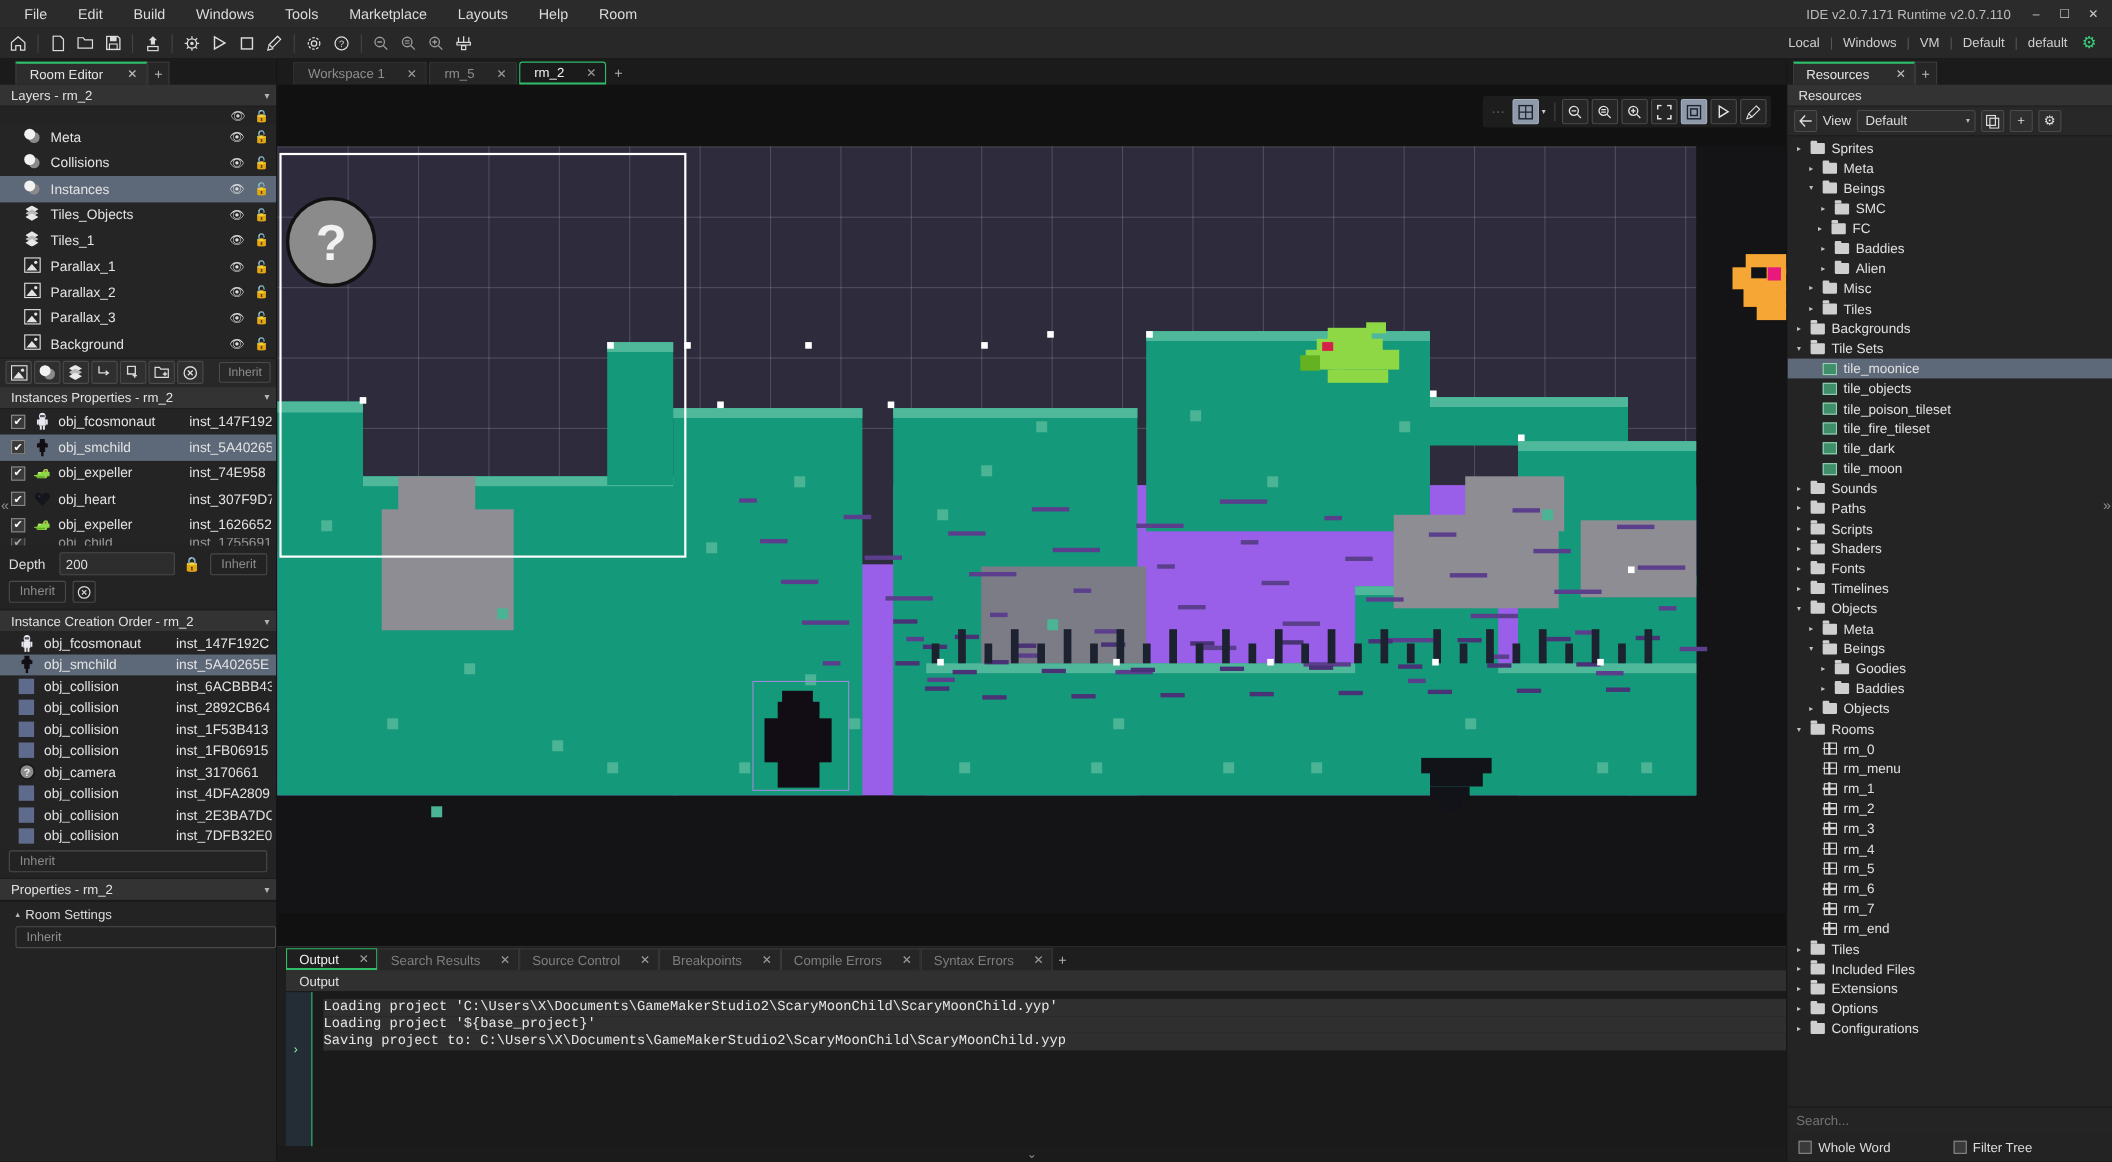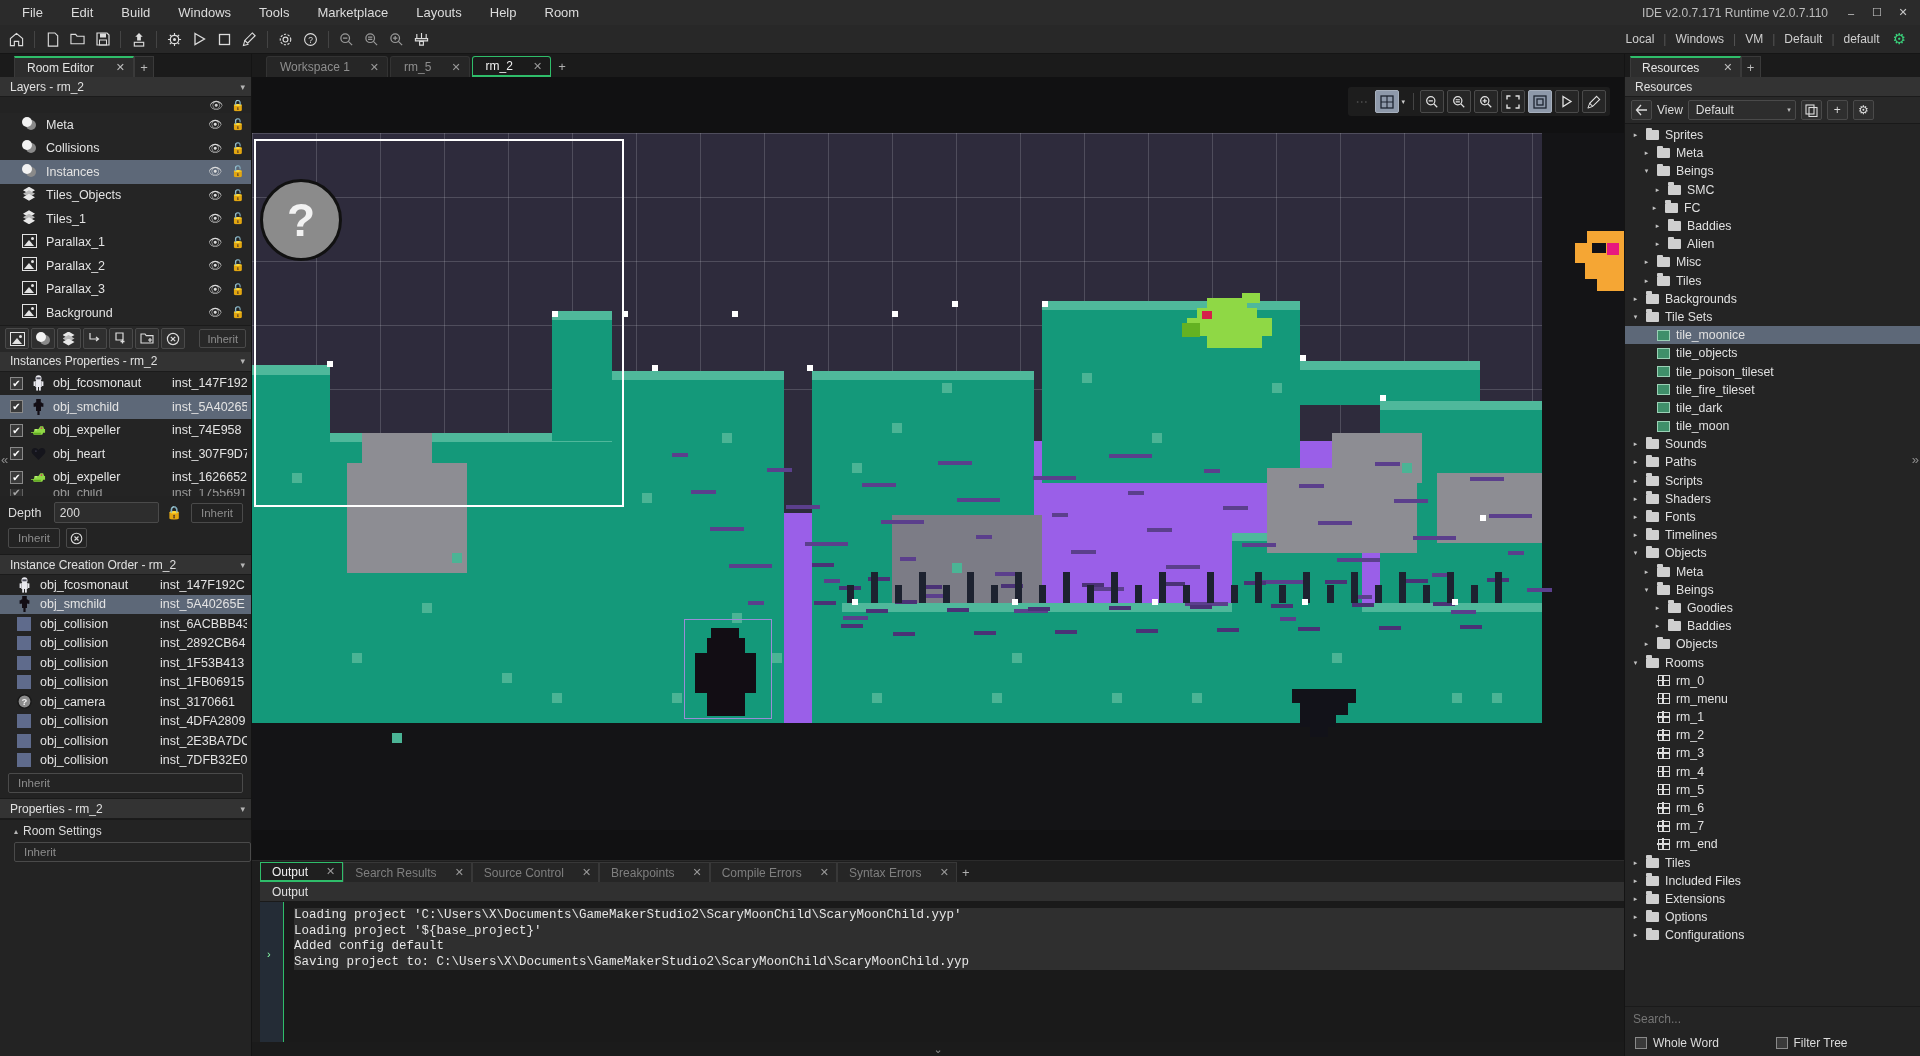--- a/index.html
+++ b/index.html
@@ -1040,21 +1040,21 @@
     <span>Syntax Errors</span>
     <span class="x">✕</span>
   </div>
             <div class="outtab-plus">+</div>
           </div>
         <div class="outsub">Output</div>
         <div class="outbody">
           <div class="outgutter">
             <span class="car">›</span>
           </div>
-          <div class="outtext" id="out-log"><span class="hl">Loading project 'C:\Users\X\Documents\GameMakerStudio2\ScaryMoonChild\ScaryMoonChild.yyp'</span><span class="hl">Loading project '${base_project}'</span><span class="hl">Added config default</span><span class="hl">Saving project to: C:\Users\X\Documents\GameMakerStudio2\ScaryMoonChild\ScaryMoonChild.yyp</span></div>
+          <div class="outtext" id="out-log"><span class="hl">Loading project 'C:\Users\X\Documents\GameMakerStudio2\ScaryMoonChild\ScaryMoonChild.yyp'</span><span class="hl">Loading project '${base_project}'</span><span class="hl">Saving project to: C:\Users\X\Documents\GameMakerStudio2\ScaryMoonChild\ScaryMoonChild.yyp</span></div>
         </div>
       </div>
       <div class="outchev">⌄</div>
     </div>
 
     <div class="rightdock">
       <div class="rtabstrip">
         <div class="tab">
           <span>Resources</span>
           <span class="x">✕</span>

